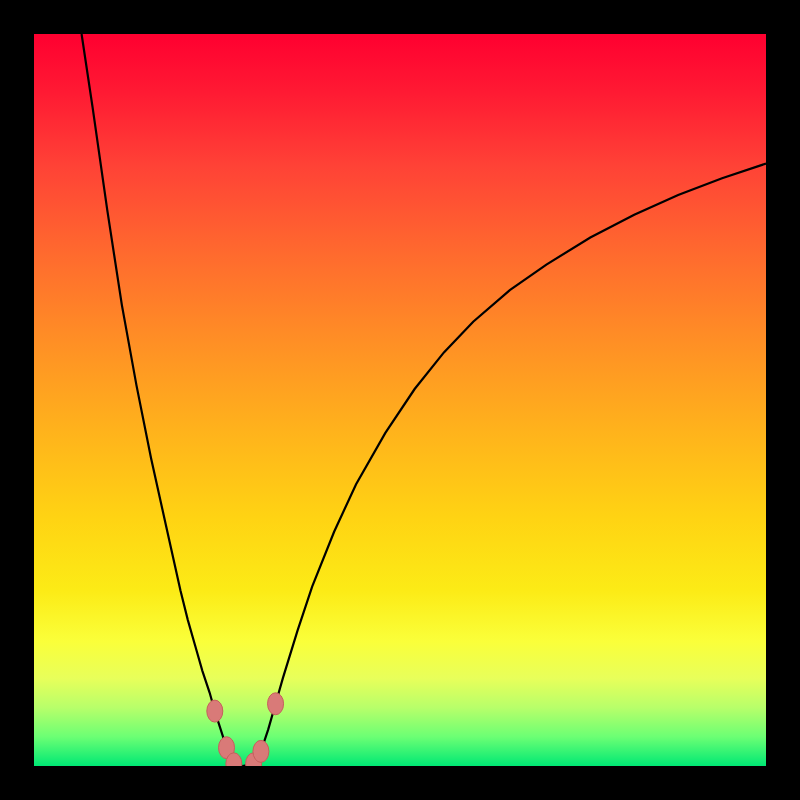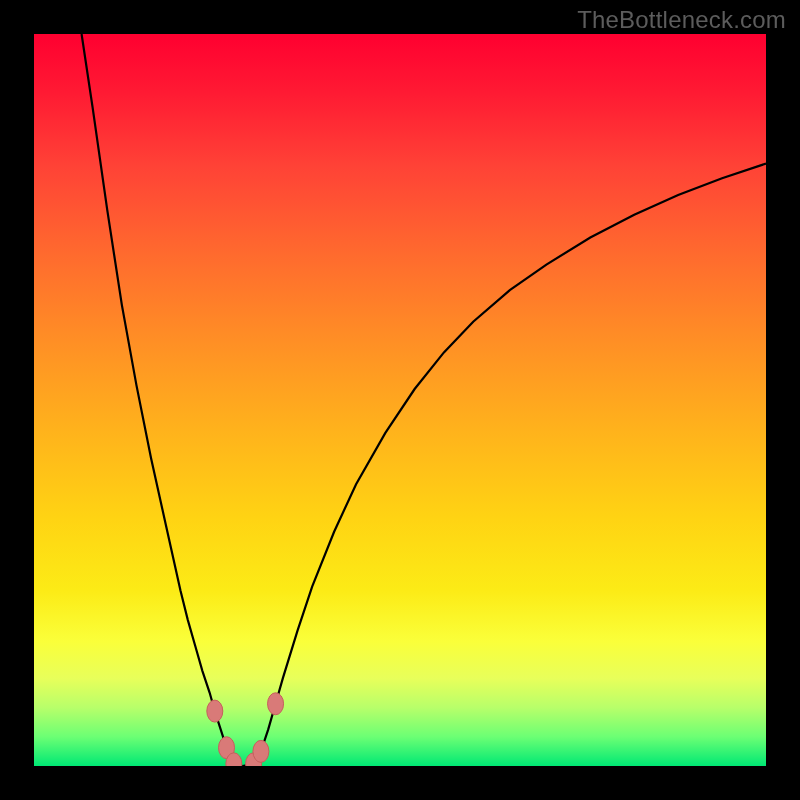--- a/index.html
+++ b/index.html
@@ -68,14 +68,13 @@
       <g id="markers">
           <ellipse cx="180.80" cy="677.10" rx="8" ry="11" fill="#d97a78" stroke="#c65f5c" stroke-width="1"></ellipse>
           <ellipse cx="192.52" cy="713.70" rx="8" ry="11" fill="#d97a78" stroke="#c65f5c" stroke-width="1"></ellipse>
           <ellipse cx="199.84" cy="729.80" rx="8" ry="11" fill="#d97a78" stroke="#c65f5c" stroke-width="1"></ellipse>
           <ellipse cx="219.60" cy="729.80" rx="8" ry="11" fill="#d97a78" stroke="#c65f5c" stroke-width="1"></ellipse>
           <ellipse cx="226.92" cy="717.36" rx="8" ry="11" fill="#d97a78" stroke="#c65f5c" stroke-width="1"></ellipse>
           <ellipse cx="241.56" cy="669.78" rx="8" ry="11" fill="#d97a78" stroke="#c65f5c" stroke-width="1"></ellipse>
         </g>
     </svg>
   </div>
-  <div class="watermark">TheBottleneck.com</div>
 </div>
 
 </body></html>

